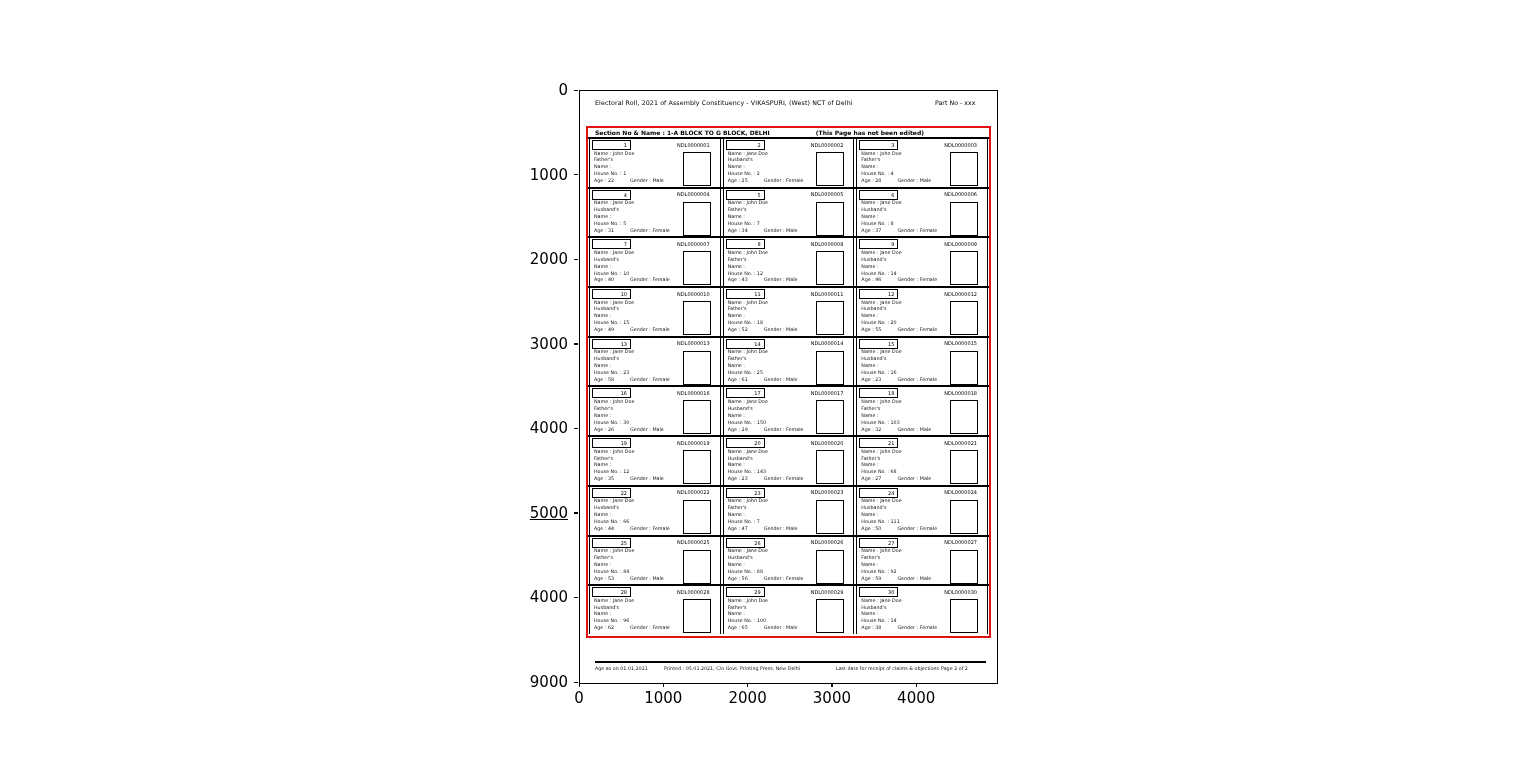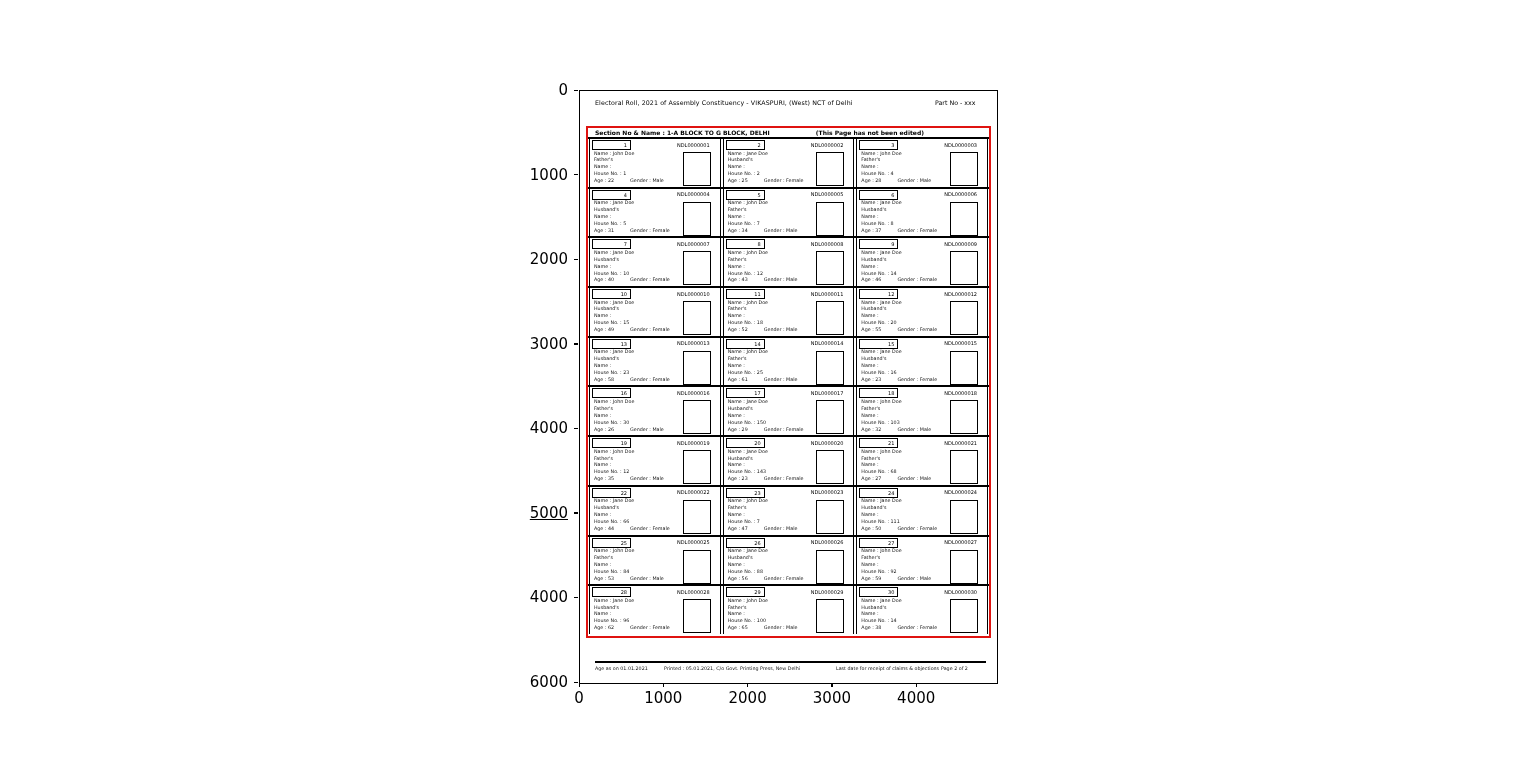--- a/index.html
+++ b/index.html
@@ -64,21 +64,21 @@
       <div class="tick-label ytick-label" style="left: 568px; top: 259.143px;">2000</div>
       <div class="ytick-mark" style="left: 574px; top: 343.214px;"></div>
       <div class="tick-label ytick-label" style="left: 568px; top: 343.714px;">3000</div>
       <div class="ytick-mark" style="left: 574px; top: 427.786px;"></div>
       <div class="tick-label ytick-label" style="left: 568px; top: 428.286px;">4000</div>
       <div class="ytick-mark" style="left: 574px; top: 512.357px;"></div>
       <div class="tick-label ytick-label" style="left: 568px; top: 512.857px; text-decoration: underline;">5000</div>
       <div class="ytick-mark" style="left: 574px; top: 596.929px;"></div>
       <div class="tick-label ytick-label" style="left: 568px; top: 597.429px;">4000</div>
       <div class="ytick-mark" style="left: 574px; top: 681.5px;"></div>
-      <div class="tick-label ytick-label" style="left: 568px; top: 682px;">6000</div>
+      <div class="tick-label ytick-label" style="left: 568px; top: 682px;">9000</div>
       <div class="xtick-mark" style="left: 578.5px; top: 683px;"></div>
       <div class="tick-label xtick-label" style="left: 579px; top: 689px;">0</div>
       <div class="xtick-mark" style="left: 662.8px; top: 683px;"></div>
       <div class="tick-label xtick-label" style="left: 663.3px; top: 689px;">1000</div>
       <div class="xtick-mark" style="left: 747.1px; top: 683px;"></div>
       <div class="tick-label xtick-label" style="left: 747.6px; top: 689px;">2000</div>
       <div class="xtick-mark" style="left: 831.4px; top: 683px;"></div>
       <div class="tick-label xtick-label" style="left: 831.9px; top: 689px;">3000</div>
       <div class="xtick-mark" style="left: 915.7px; top: 683px;"></div>
       <div class="tick-label xtick-label" style="left: 916.2px; top: 689px;">4000</div>

